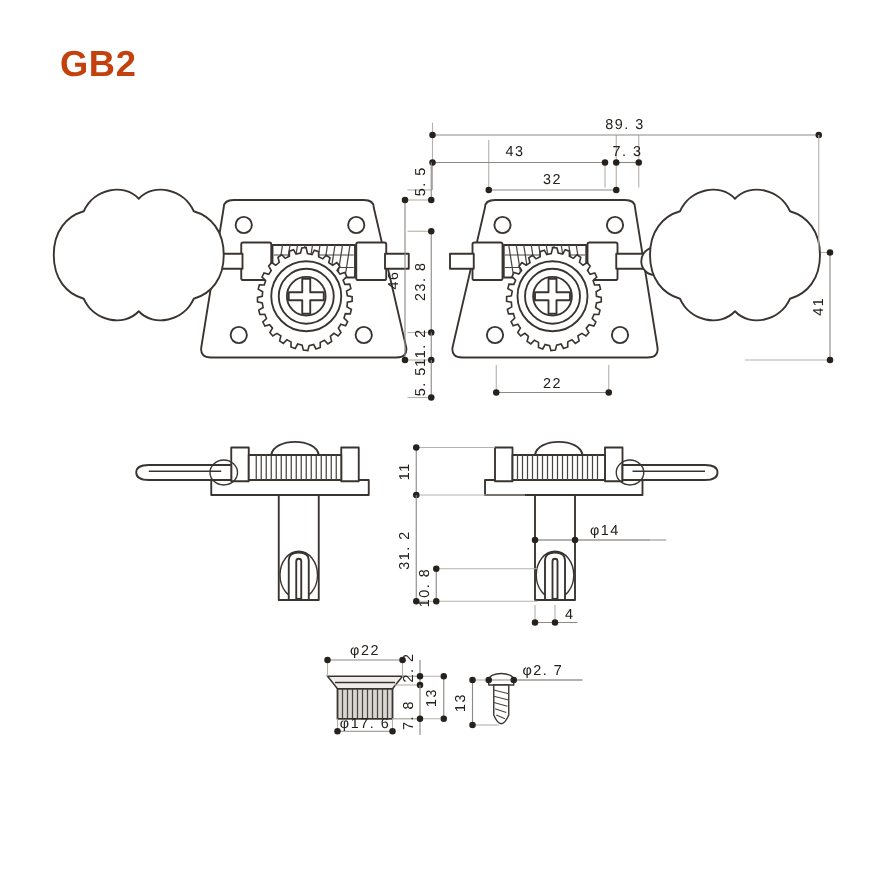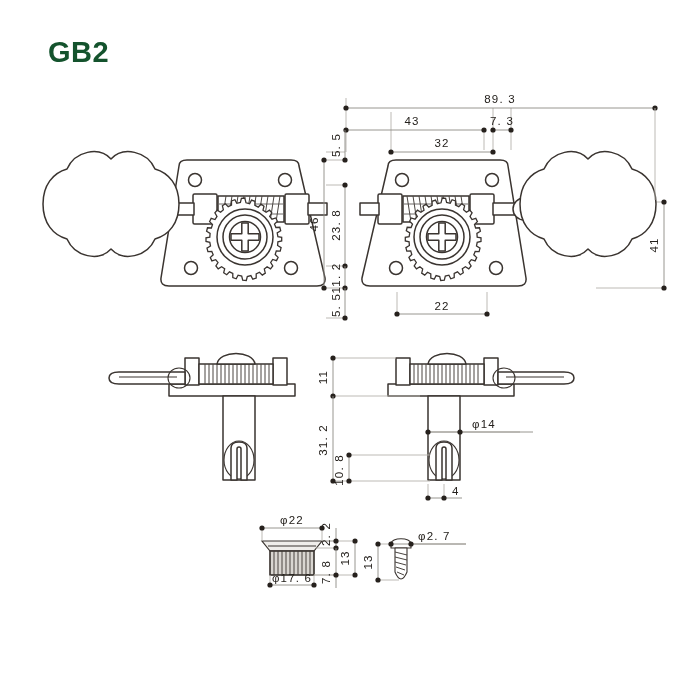--- a/index.html
+++ b/index.html
@@ -6,21 +6,21 @@
   body{
     width:700px;height:700px;
     background:#ffffff;
     font-family:"Liberation Sans", sans-serif;
     overflow:hidden;
     position:relative;
   }
   .sheet{position:absolute;inset:0;}
   .title{
     position:absolute;left:48px;top:36px;
-    font-size:29px;font-weight:bold;color:#14532d;
+    font-size:29px;font-weight:bold;color:#c2410c;
     letter-spacing:.5px;
   }
   svg{position:absolute;left:0;top:0;}
   .ln-th{fill:none;stroke:#3a3430;stroke-width:1.1;}
   .fillw{fill:#ffffff;stroke:#3a3430;stroke-width:1.5;stroke-linejoin:round;}
   .fillw-th{fill:#ffffff;stroke:#3a3430;stroke-width:1.1;stroke-linejoin:round;}
   .dim{fill:none;stroke:#8d8a85;stroke-width:.9;}
   .dimext{fill:none;stroke:#b5b2ad;stroke-width:.9;}
   .dot{fill:#26211d;}
   .dtxt{

